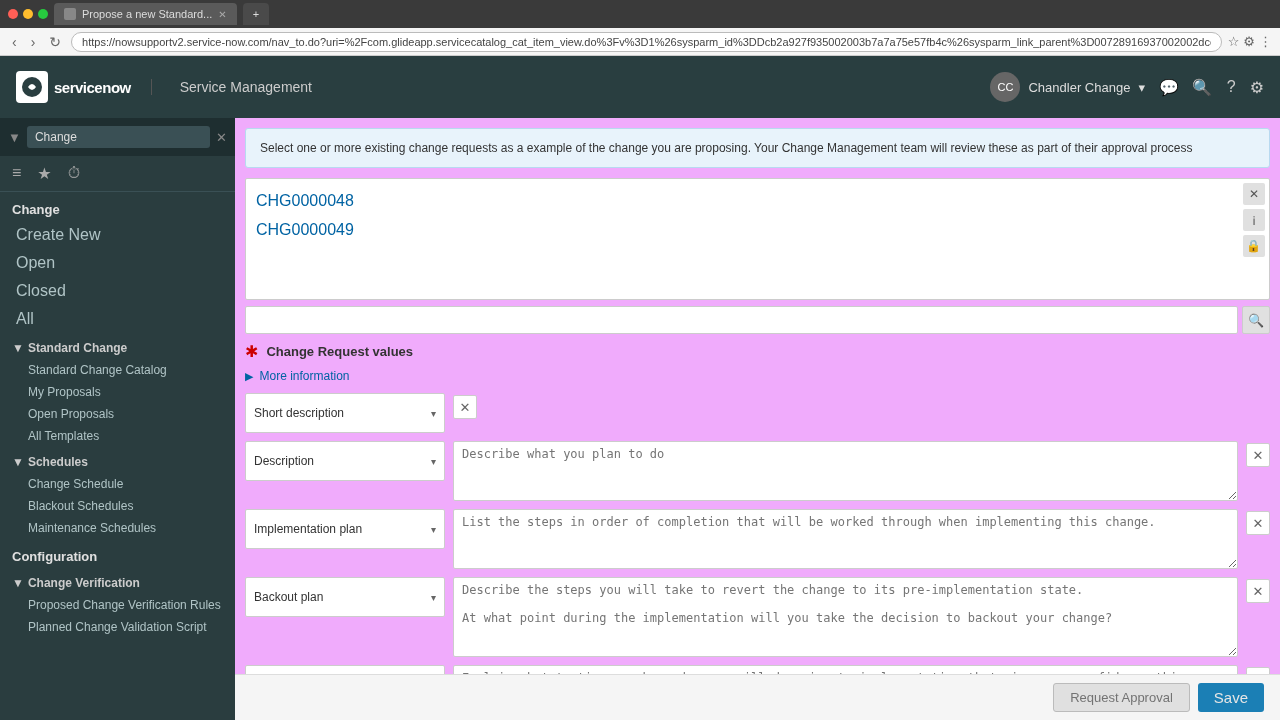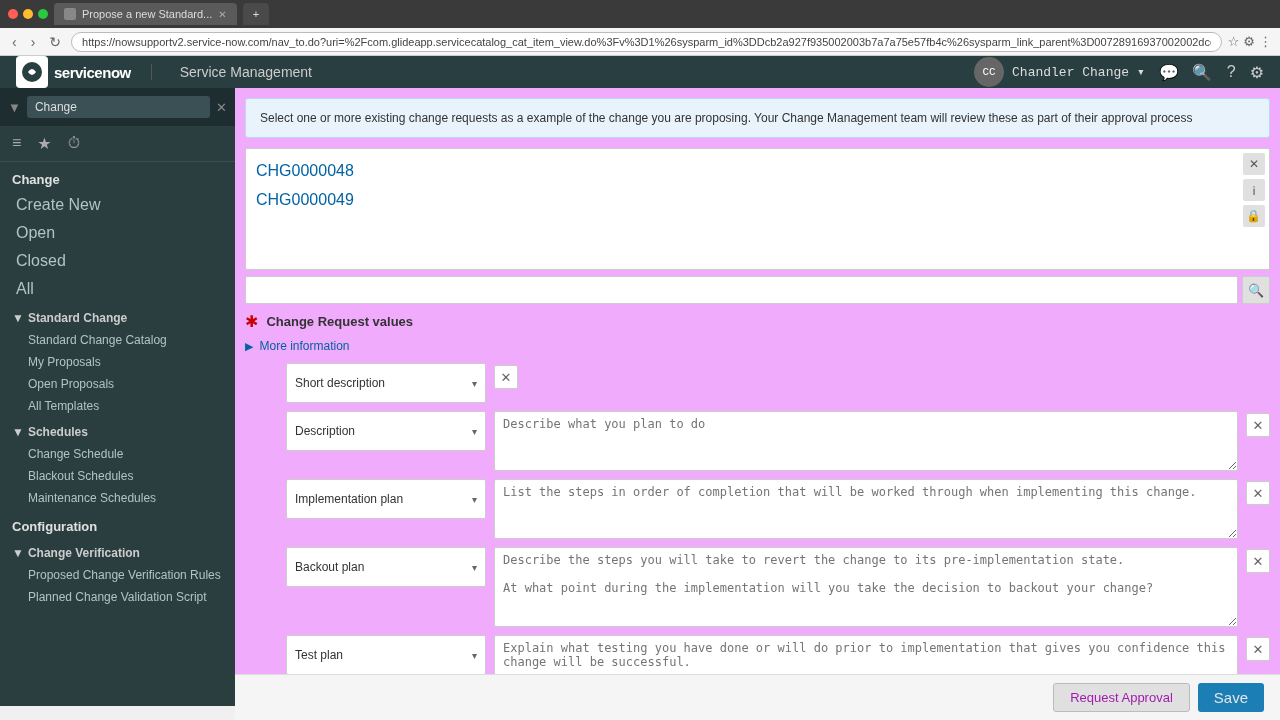--- a/index.html
+++ b/index.html
@@ -51,21 +51,21 @@
       padding: 0 10px;
       font-size: 11px;
       background: white;
       color: #444;
     }
     .browser-action-icons { display: flex; gap: 4px; align-items: center; color: #666; font-size: 13px; }
 
     
     .sn-header {
       background: #293e40;
-      height: 32px;
+      height: 62px;
       display: flex;
       align-items: center;
       padding: 0 16px;
       gap: 12px;
     }
     .sn-logo {
       display: flex;
       align-items: center;
       gap: 6px;
       color: white;
@@ -96,21 +96,20 @@
       gap: 14px;
       color: #ccc;
     }
     .user-menu {
       display: flex;
       align-items: center;
       gap: 8px;
       cursor: pointer;
       color: #ddd;
       font-size: 13px;
-      font-family: Liberation Mono, monospace;
     }
     .user-avatar {
       width: 30px;
       height: 30px;
       border-radius: 50%;
       background: #666;
       display: flex;
       align-items: center;
       justify-content: center;
       color: white;
@@ -318,21 +317,20 @@
       border-radius: 2px;
       background: white;
       padding: 19px 8px;
       font-size: 12px;
       color: #333;
       display: flex;
       align-items: center;
       justify-content: space-between;
       cursor: pointer;
       height: 28px;
-      margin-left: 41px;
     }
     .form-field-select .chevron { color: #666; font-size: 10px; }
     .form-value-area {
       flex: 1;
       border: 1px solid #ccc;
       border-radius: 2px;
       background: white;
       padding: 5px 8px;
       font-size: 12px;
       color: #999;
@@ -368,21 +366,21 @@
       background: #f5f5f5;
       border-top: 1px solid #ddd;
       padding: 8px 16px;
       display: flex;
       justify-content: flex-end;
       gap: 8px;
       z-index: 100;
     }
     .btn-request {
       background: #e0e0e0;
-      color: #a21caf;
+      color: #737373;
       border: 1px solid #bbb;
       padding: 6px 16px;
       font-size: 13px;
       cursor: pointer;
       border-radius: 3px;
     }
     .btn-save {
       background: #1b7fb5;
       color: #e5e5e5;
       border: none;

